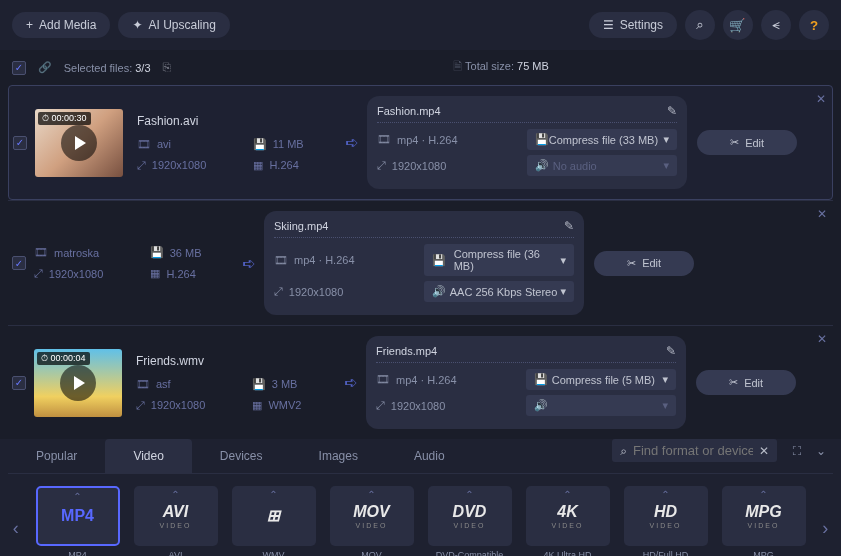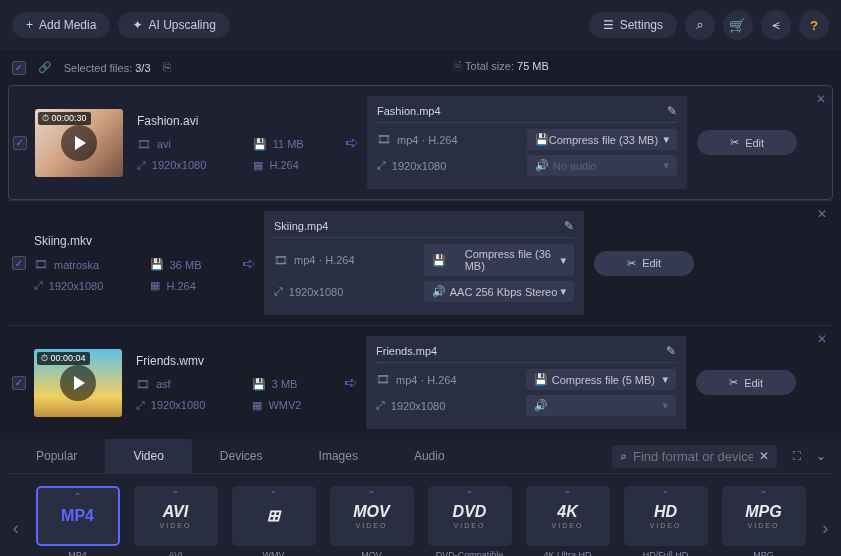--- a/index.html
+++ b/index.html
@@ -29,33 +29,33 @@
 .thumb .play::after { content: ""; border-left: 11px solid #fff; border-top: 7px solid transparent; border-bottom: 7px solid transparent; margin-left: 3px; }
 
 .src-info { width: 200px; display: flex; flex-direction: column; gap: 8px; }
 .src-name { color: #d0d4e0; font-size: 12px; margin-bottom: 2px; }
 .meta-row { display: flex; gap: 40px; color: #6870a0; font-size: 11px; }
 .meta-item { display: flex; align-items: center; gap: 6px; min-width: 76px; }
 
 .arrow-col { width: 30px; display: flex; justify-content: center; }
 .arrow-icon { color: #5060c0; font-size: 16px; }
 
-.output-panel { flex: 1; background: #2a2e42; border-radius: 0; padding: 8px 10px; margin-right: 10px; max-width: 320px; }
+.output-panel { flex: 1; background: #2a2e42; border-radius: 12px; padding: 8px 10px; margin-right: 10px; max-width: 320px; }
 .out-name-row { display: flex; justify-content: space-between; align-items: center; border-bottom: 1px dotted #4a5070; padding-bottom: 4px; margin-bottom: 6px; }
 .out-name { color: #d0d4e0; font-size: 11px; }
 .out-meta-row { display: flex; gap: 12px; margin-bottom: 5px; align-items: center; }
 .out-meta-left { display: flex; align-items: center; gap: 6px; color: #8890a8; font-size: 11px; flex: 1; }
 .dropdown { background: #353a52; border-radius: 3px; padding: 4px 8px; color: #c0c4d0; font-size: 11px; display: flex; justify-content: space-between; align-items: center; width: 150px; cursor: pointer; }
 .dropdown.dim { color: #5a6080; }
 
 .edit-btn { background: #353a52; border: none; border-radius: 16px; padding: 6px 18px; color: #c0c4d0; font-size: 11px; display: flex; align-items: center; gap: 6px; cursor: pointer; width: 100px; justify-content: center; }
 .close-x { position: absolute; top: 4px; right: 4px; color: #6870a0; cursor: pointer; font-size: 12px; padding: 2px; }
 
 .format-section { background: #1e2130; padding: 0 8px; position: relative; }
-.format-tabs { display: flex; align-items: center; border-bottom: 1px solid #2a2e42; }
+.format-tabs { display: flex; align-items: flex-start; border-bottom: 1px solid #2a2e42; }
 .ftab { padding: 10px 28px; color: #8890a8; font-size: 12px; cursor: pointer; }
 .ftab.active { background: #2a2e42; color: #d0d4e0; border-radius: 4px 4px 0 0; }
 .search-box { margin-left: auto; display: flex; align-items: center; background: #2a2e42; border-radius: 3px; padding: 4px 8px; gap: 6px; margin-right: 8px; }
 .search-box input { background: none; border: none; color: #8890a8; font-size: 13px; width: 120px; outline: none; }
 .expand-icon { width: 24px; height: 24px; display: flex; align-items: center; justify-content: center; cursor: pointer; color: #8890a8; }
 
 .format-carousel { display: flex; align-items: center; padding: 12px 0 6px; gap: 10px; }
 .carousel-arrow { width: 20px; color: #6870a0; font-size: 18px; cursor: pointer; text-align: center; }
 .format-cards { display: flex; gap: 10px; flex: 1; }
 .fcard { width: 88px; display: flex; flex-direction: column; align-items: center; gap: 4px; }
@@ -162,21 +162,20 @@
             <span>▾</span>
           </div>
       </div>
     </div>
     <button class="edit-btn"><span>✂</span>Edit</button>
     <span class="close-x">✕</span>
   </div>
     <div class="file-row">
     <div class="chk checked row-chk"></div>
     <div class="src-info">
-      <div class="src-name">Skiing.mkv</div>
       <div class="meta-row">
         <div class="meta-item"><span>🎞</span>matroska</div>
         <div class="meta-item"><span>💾</span>36 MB</div>
       </div>
       <div class="meta-row">
         <div class="meta-item"><span>⤢</span>1920x1080</div>
         <div class="meta-item"><span>▦</span>H.264</div>
       </div>
     </div>
     <div class="arrow-col">
@@ -184,21 +183,21 @@
       </div>
     <div class="output-panel">
       <div class="out-name-row">
         <span class="out-name">Skiing.mp4</span>
         <span style="cursor:pointer">✎</span>
       </div>
       <div class="out-meta-row">
         <div class="out-meta-left"><span>🎞</span>mp4 · H.264</div>
         <div class="dropdown">
             <span>💾</span>
-            <span style="flex:1;margin-left:19px">Compress file (36 MB)</span>
+            <span style="flex:1;margin-left:8px">Compress file (36 MB)</span>
             <span>▾</span>
           </div>
       </div>
       <div class="out-meta-row">
         <div class="out-meta-left"><span>⤢</span>1920x1080</div>
         <div class="dropdown ">
             <span>🔊</span>
             <span style="flex:1;margin-left:4px">AAC 256 Kbps Stereo</span>
             <span>▾</span>
           </div>

